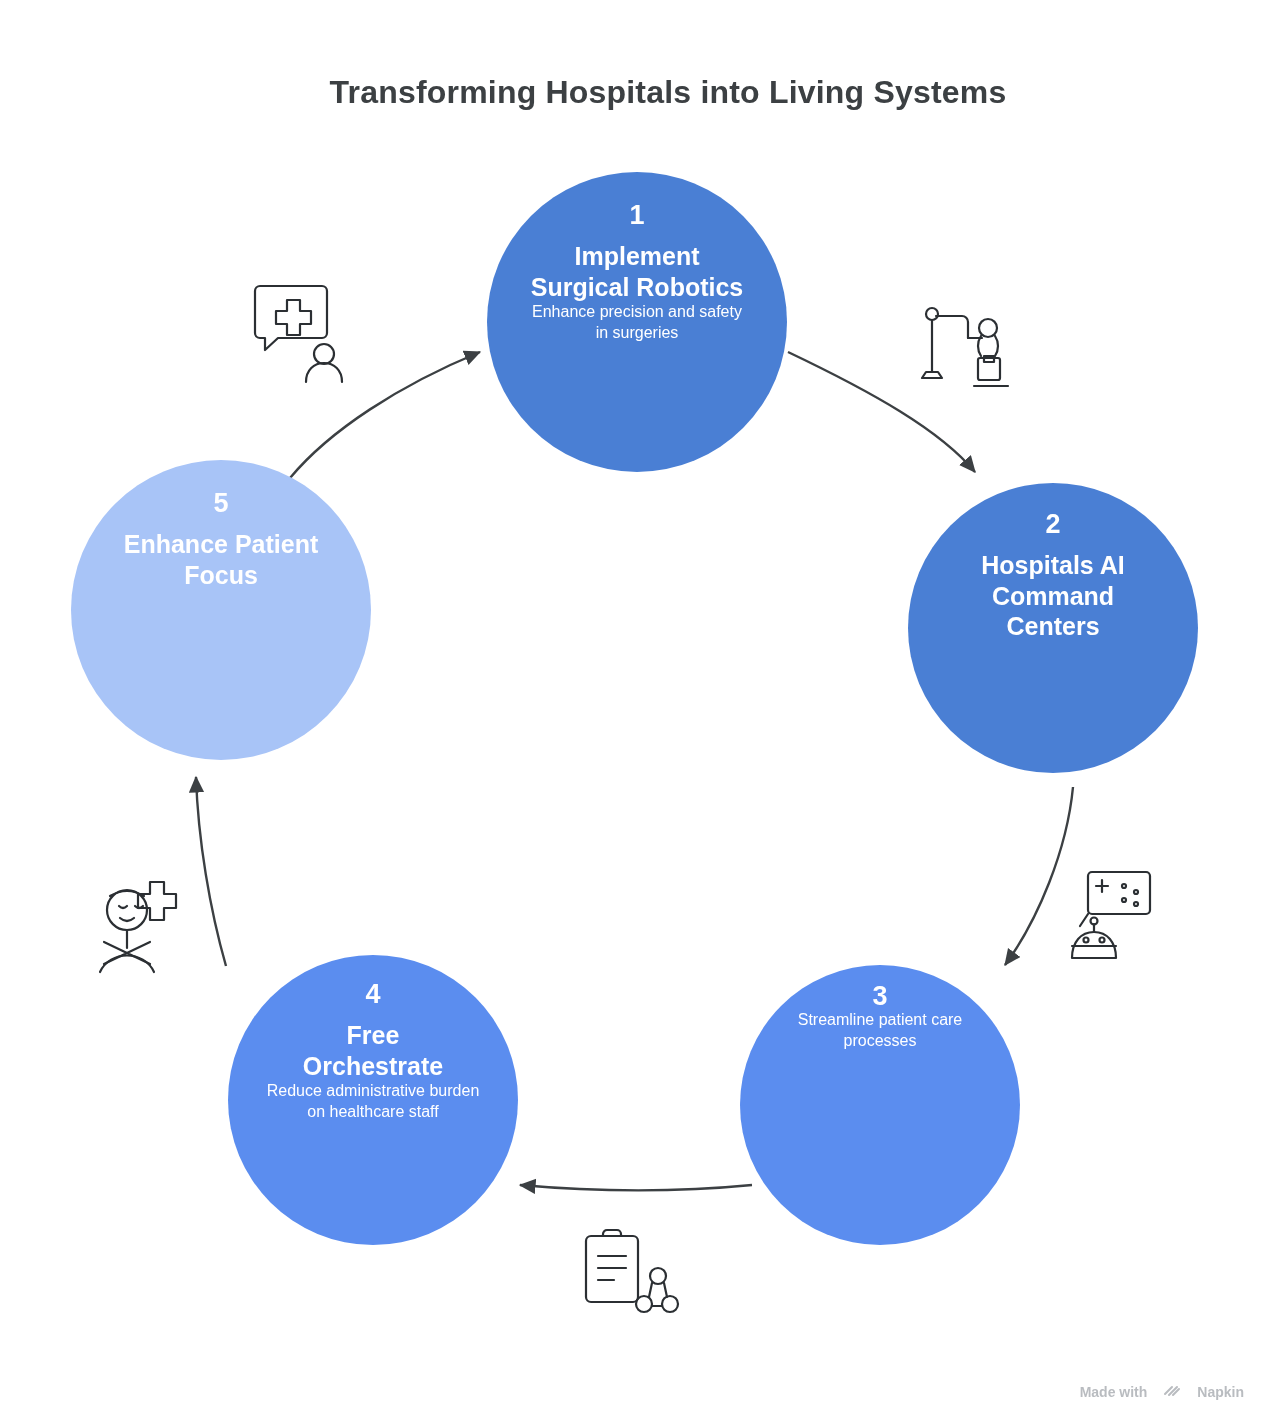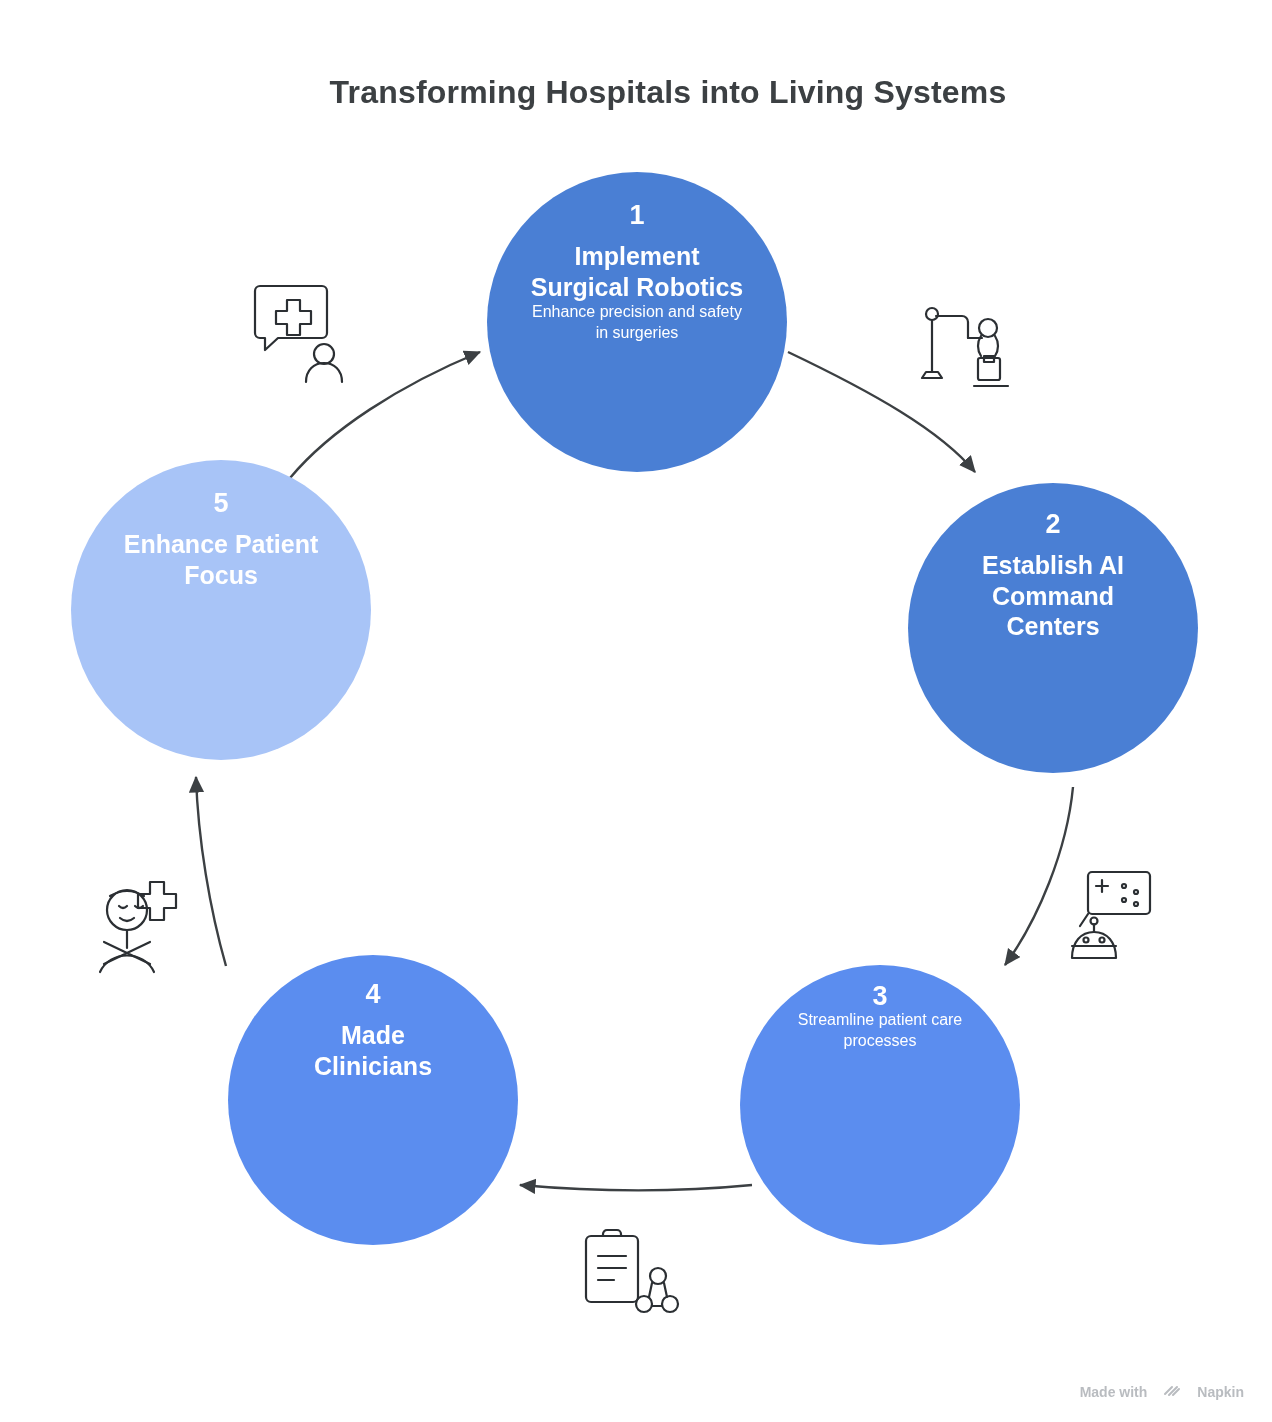--- a/index.html
+++ b/index.html
@@ -110,31 +110,32 @@
   </svg>
 
   <div class="node" style="left:487px; top:172px; width:300px; height:300px; background:#4a7fd4; padding-top:30px;">
     <div class="num">1</div>
     <div class="label" style="max-width:215px;">Implement Surgical Robotics</div>
     <div class="desc" style="max-width:225px;">Enhance precision and safety in surgeries</div>
   </div>
 
   <div class="node" style="left:908px; top:483px; width:290px; height:290px; background:#4a7fd4; padding-top:28px;">
     <div class="num">2</div>
-    <div class="label" style="max-width:215px;">Establish AI Command Centers</div>
+    <div class="label" style="max-width:215px;">Hospitals AI Command Centers</div>
   </div>
 
   <div class="node" style="left:740px; top:965px; width:280px; height:280px; background:#5b8def; padding-top:18px;">
     <div class="num">3</div>
     <div class="desc" style="max-width:225px;">Streamline patient care processes</div>
   </div>
 
   <div class="node" style="left:228px; top:955px; width:290px; height:290px; background:#5b8def; padding-top:26px;">
     <div class="num">4</div>
-    <div class="label" style="max-width:175px;">Made Clinicians</div>
+    <div class="label" style="max-width:175px;">Free Orchestrate</div>
+    <div class="desc" style="max-width:215px;">Reduce administrative burden on healthcare staff</div>
   </div>
 
   <div class="node" style="left:71px; top:460px; width:300px; height:300px; background:#a8c4f7; padding-top:30px;">
     <div class="num">5</div>
     <div class="label" style="max-width:220px;">Enhance Patient Focus</div>
   </div>
 
   <div class="icon" style="left:252px; top:278px;">
     <svg width="100" height="110" viewBox="0 0 100 110" fill="none" stroke="#2b2f33" stroke-width="2.2" stroke-linecap="round" stroke-linejoin="round">
       <path d="M8 8 h62 a5 5 0 0 1 5 5 v42 a5 5 0 0 1 -5 5 h-44 l-13 12 v-12 h-5 a5 5 0 0 1 -5 -5 v-42 a5 5 0 0 1 5 -5 z"></path>

